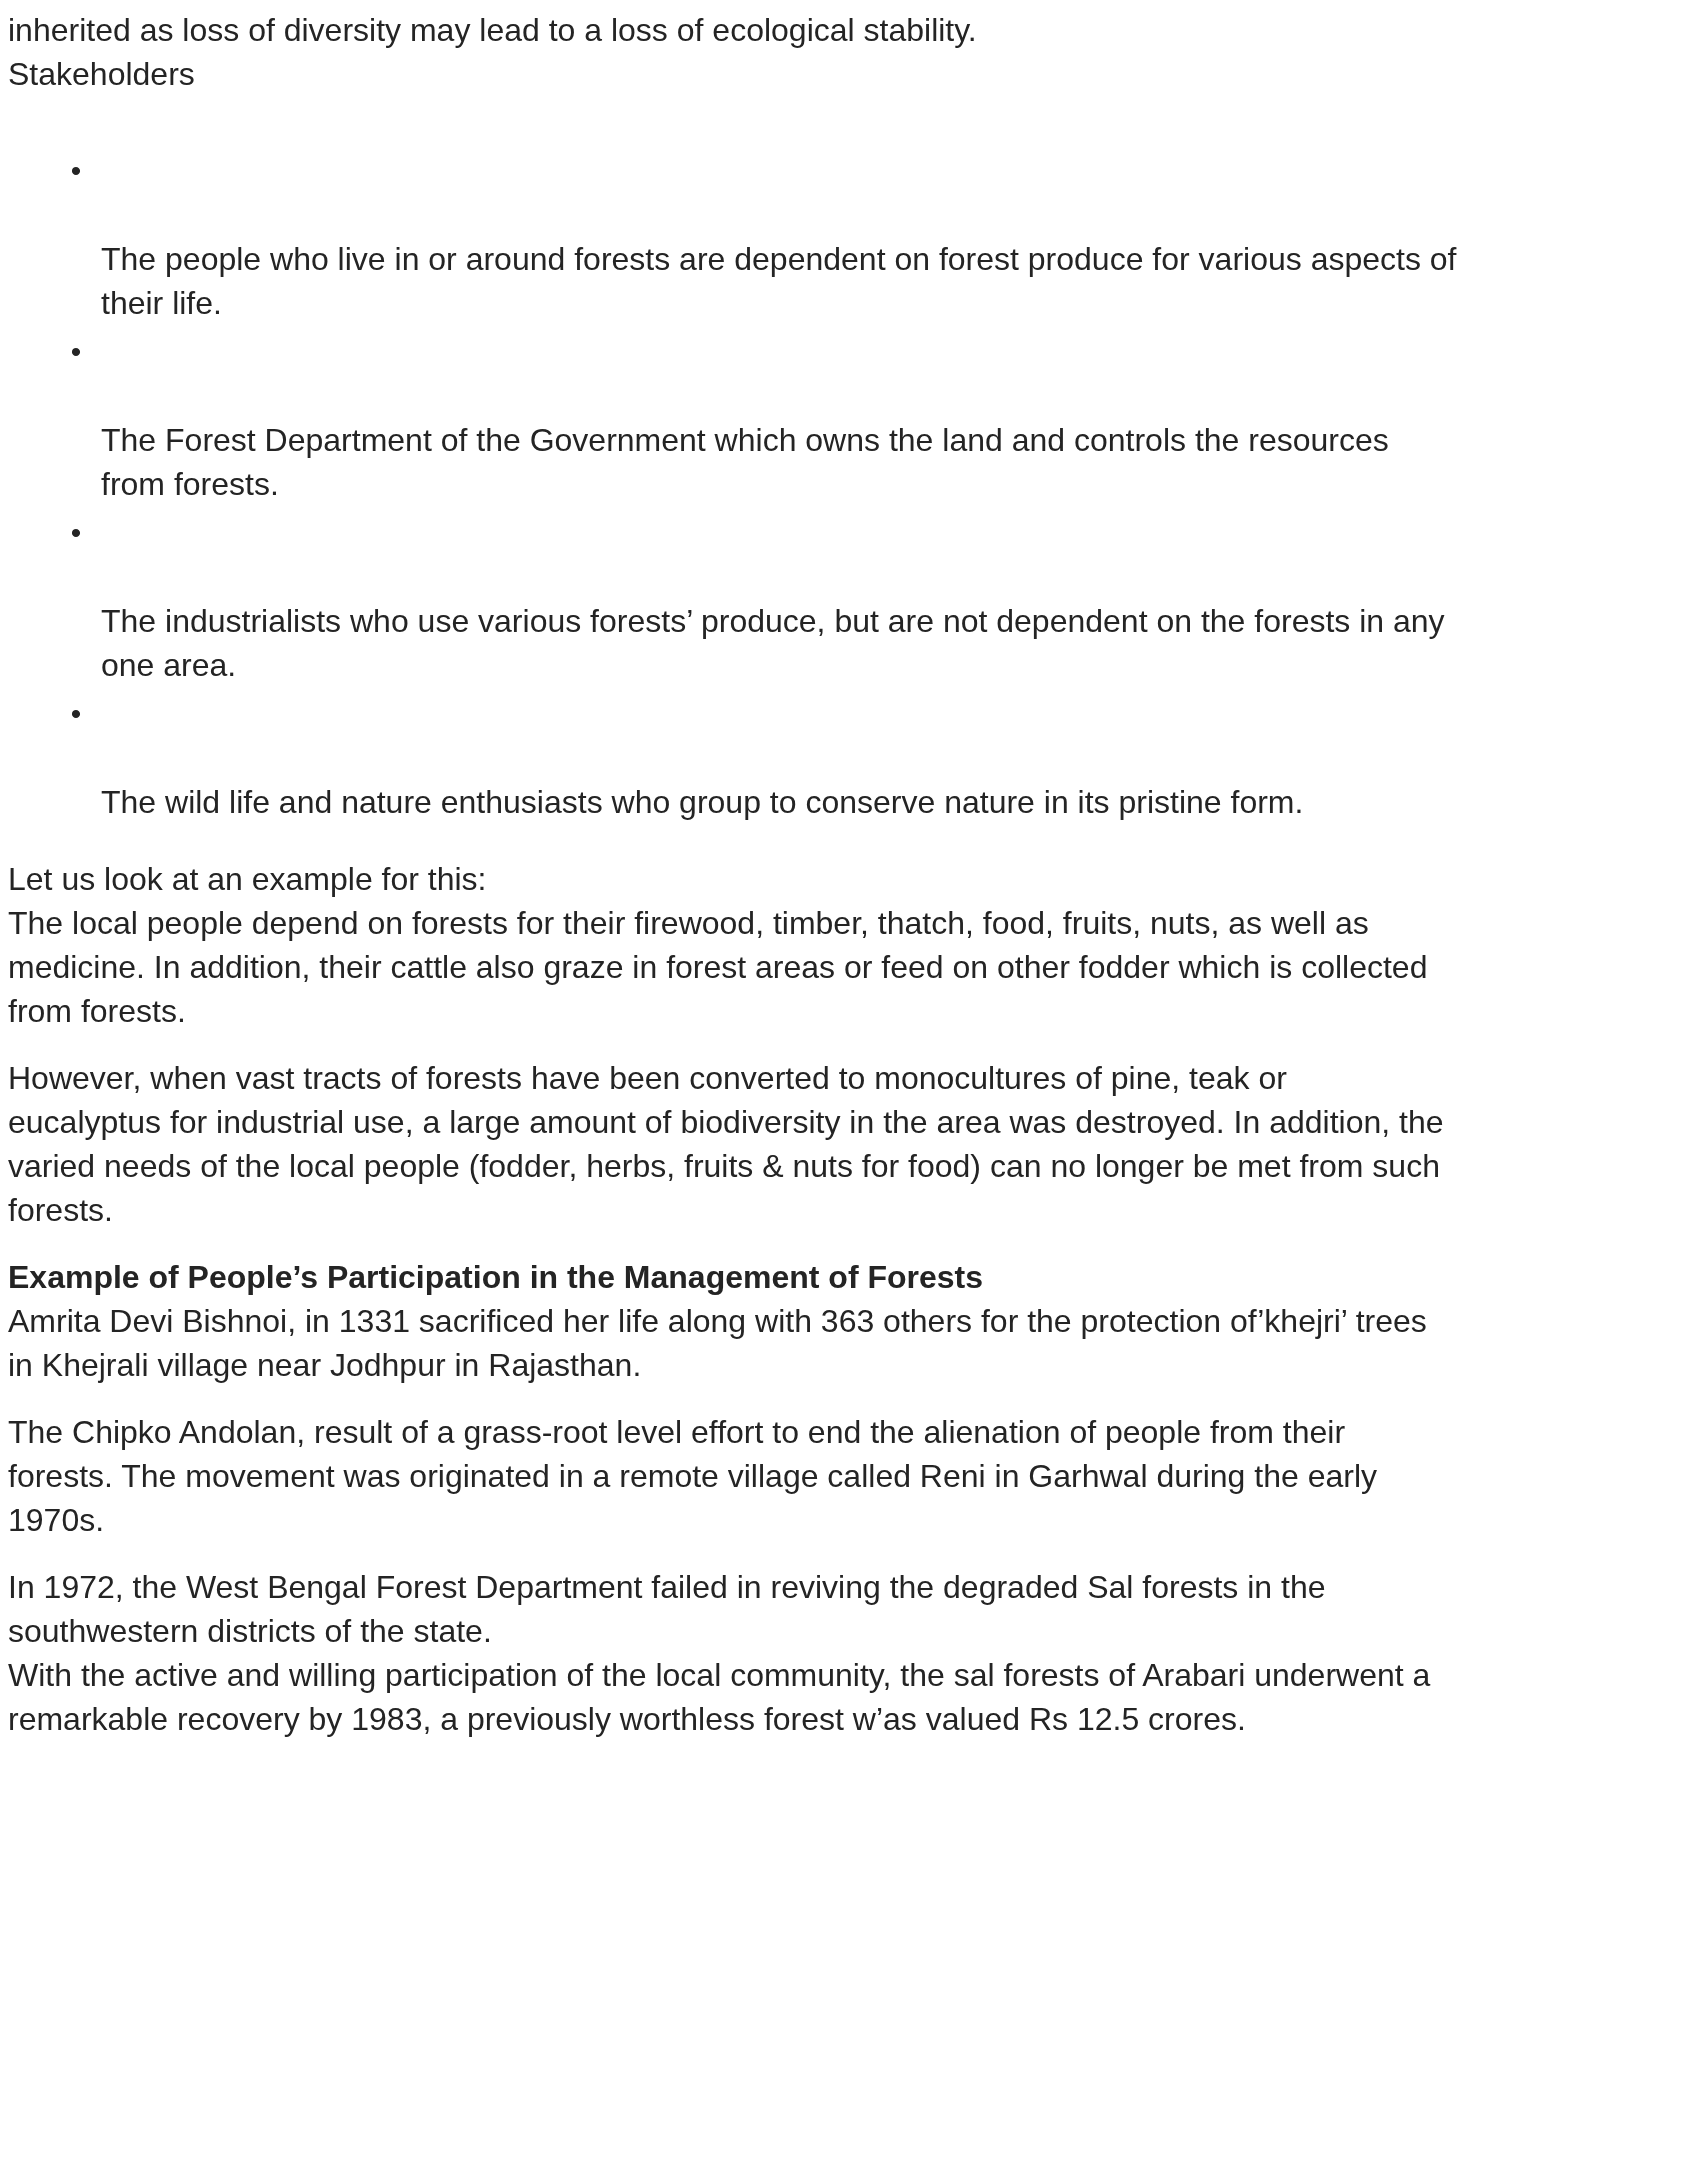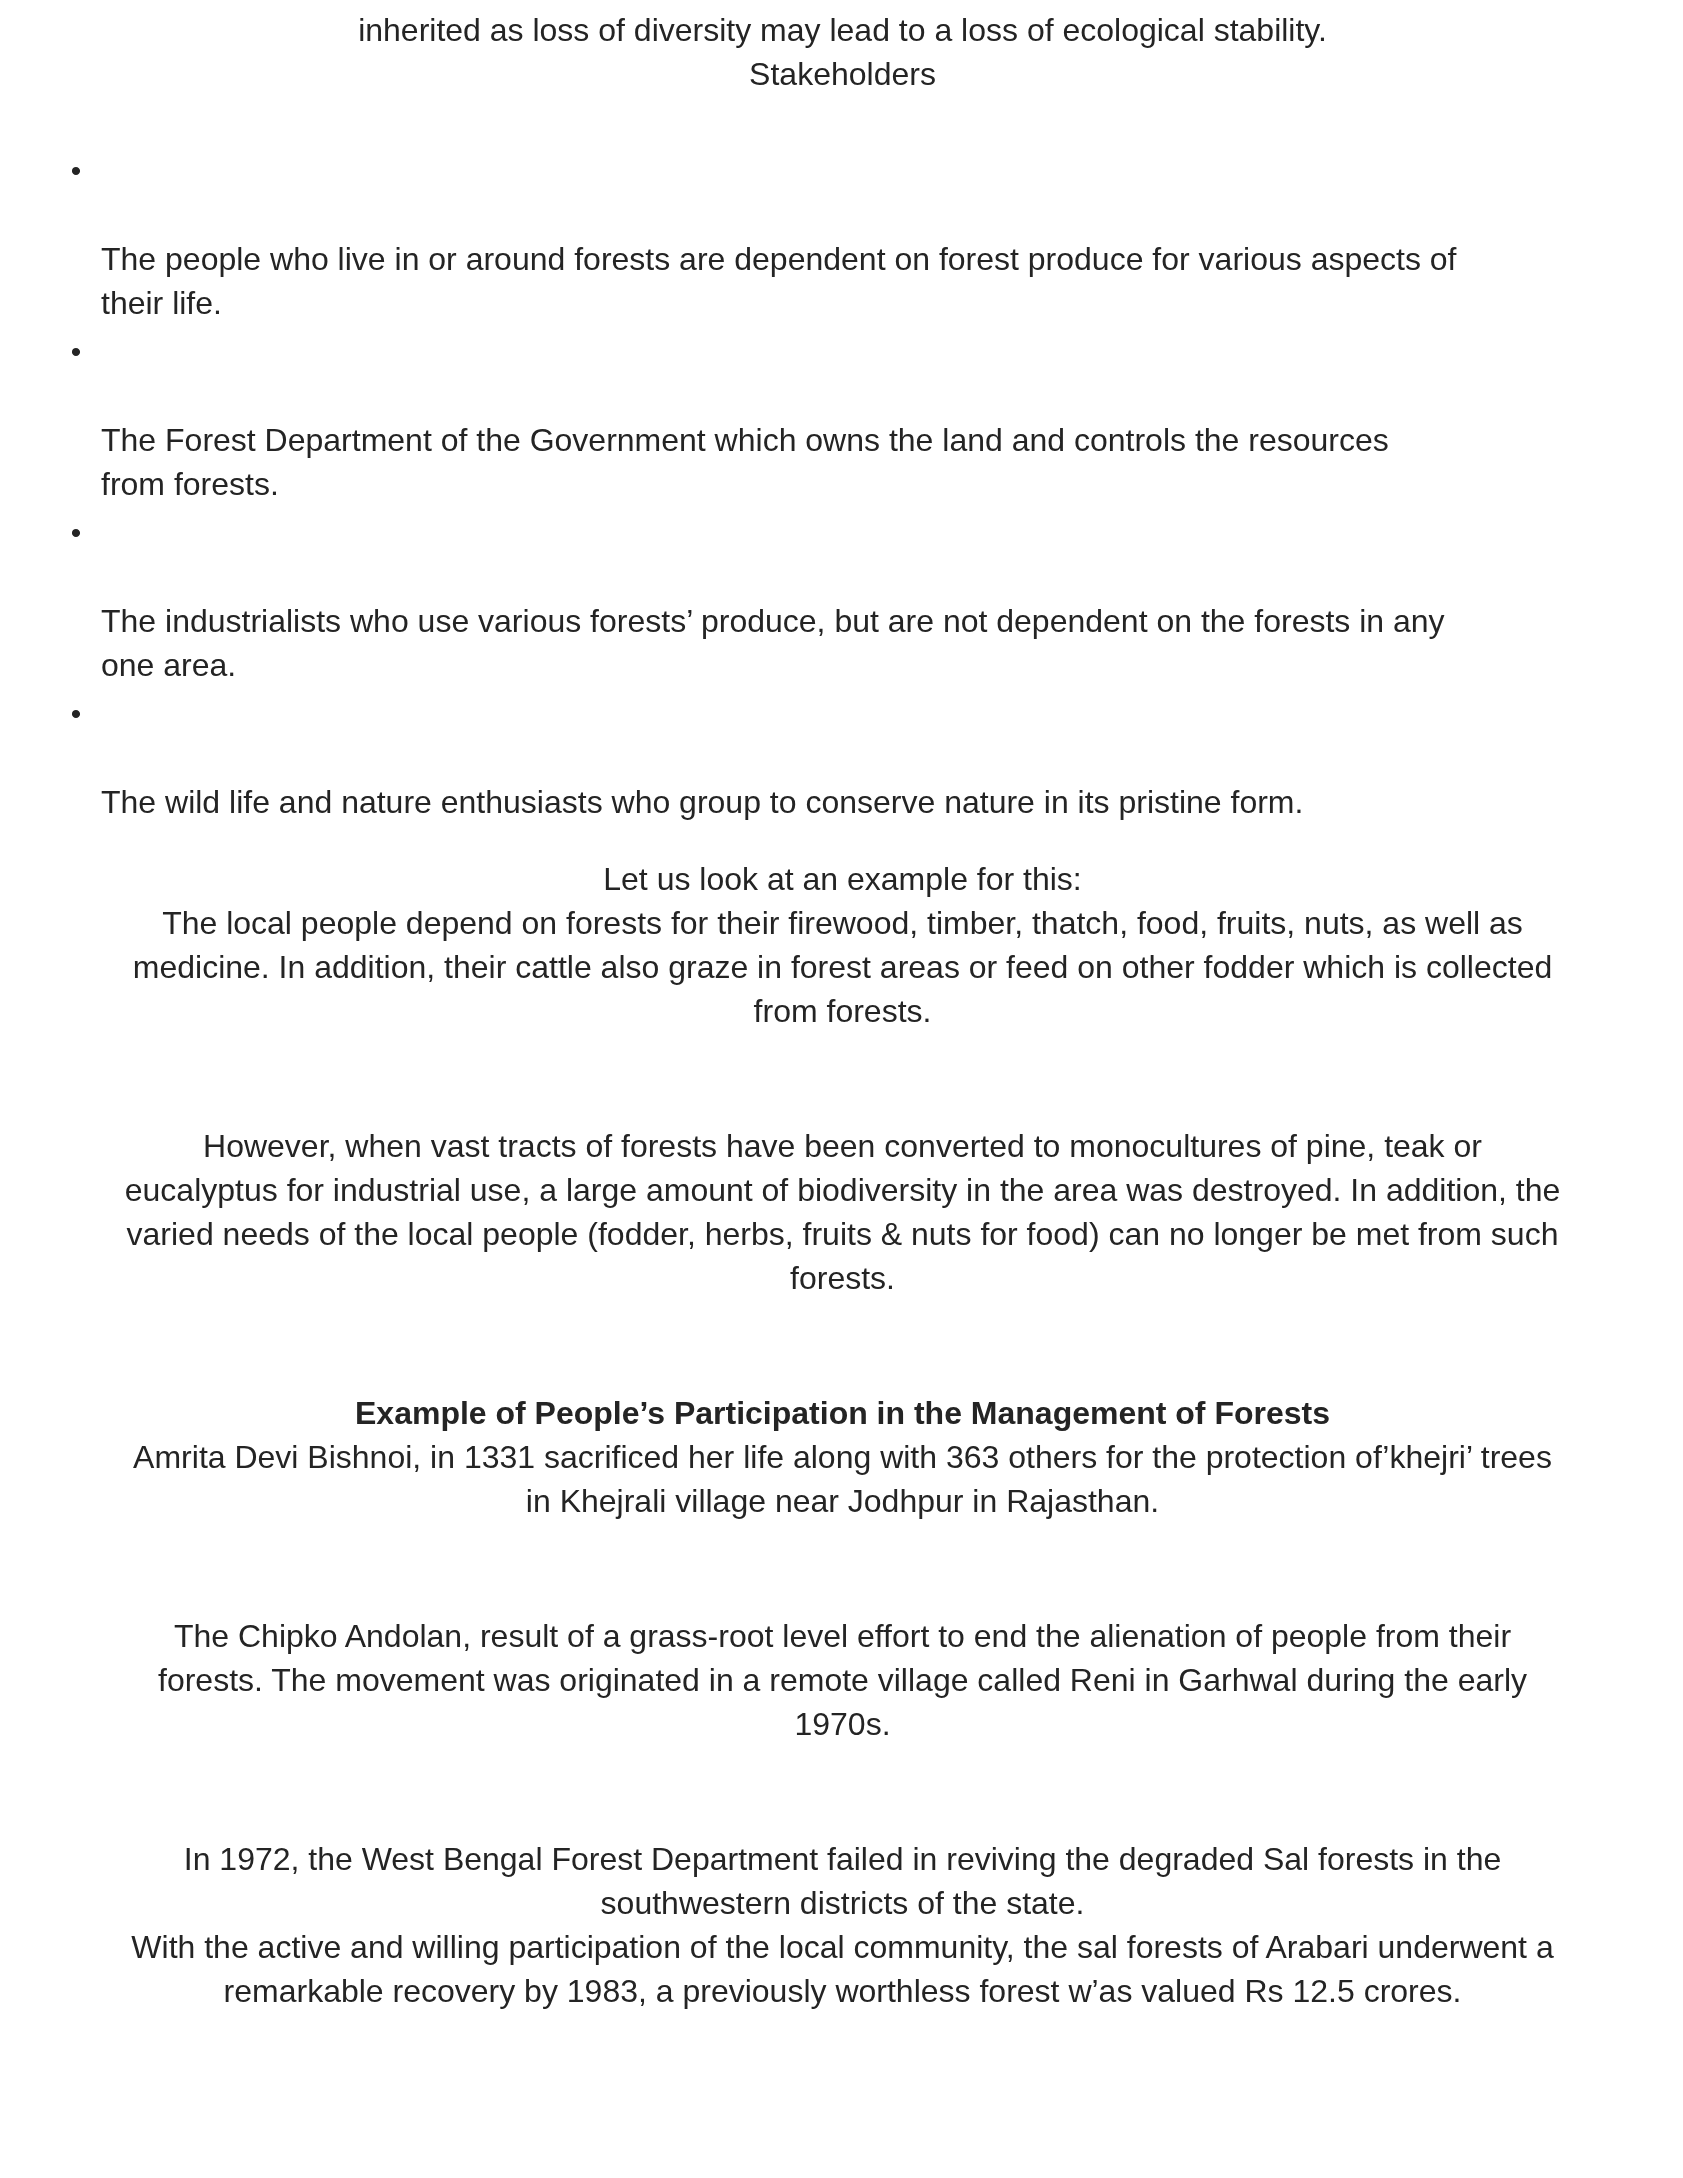--- a/index.html
+++ b/index.html
@@ -20,27 +20,26 @@
   main.page {
     box-sizing: border-box;
     width: 1683px;
     min-height: 2178px;
     padding: 8px 6px 0 8px;
     background: #ffffff;
   }
   p {
     margin: 0;
     white-space: pre-line;
-    text-align: center;
   }
   p.bold {
     font-weight: bold;
   }
   p.gap {
-    margin-top: 91px;
+    margin-top: 23px;
   }
   ul.bullet-list {
     list-style: none;
     margin: 53px 0 33px 0;
     padding: 0;
   }
   ul.bullet-list li {
     position: relative;
     padding-left: 93px;
     margin-bottom: 5px;

